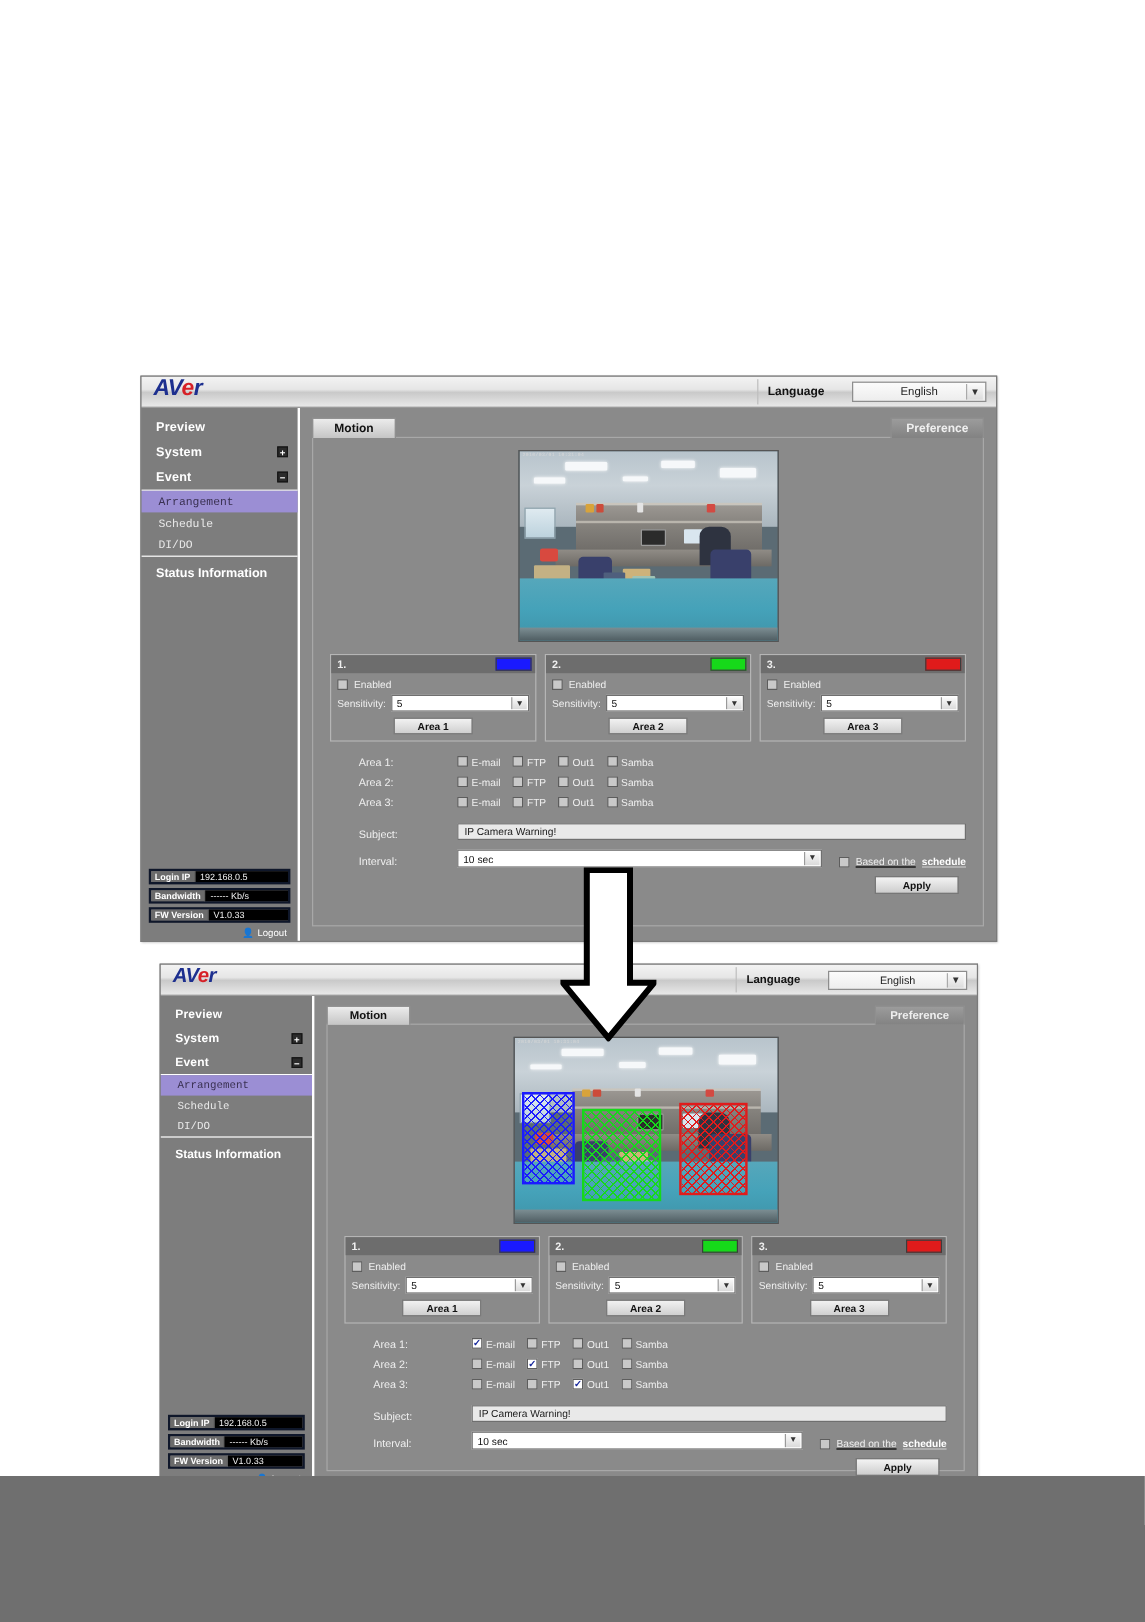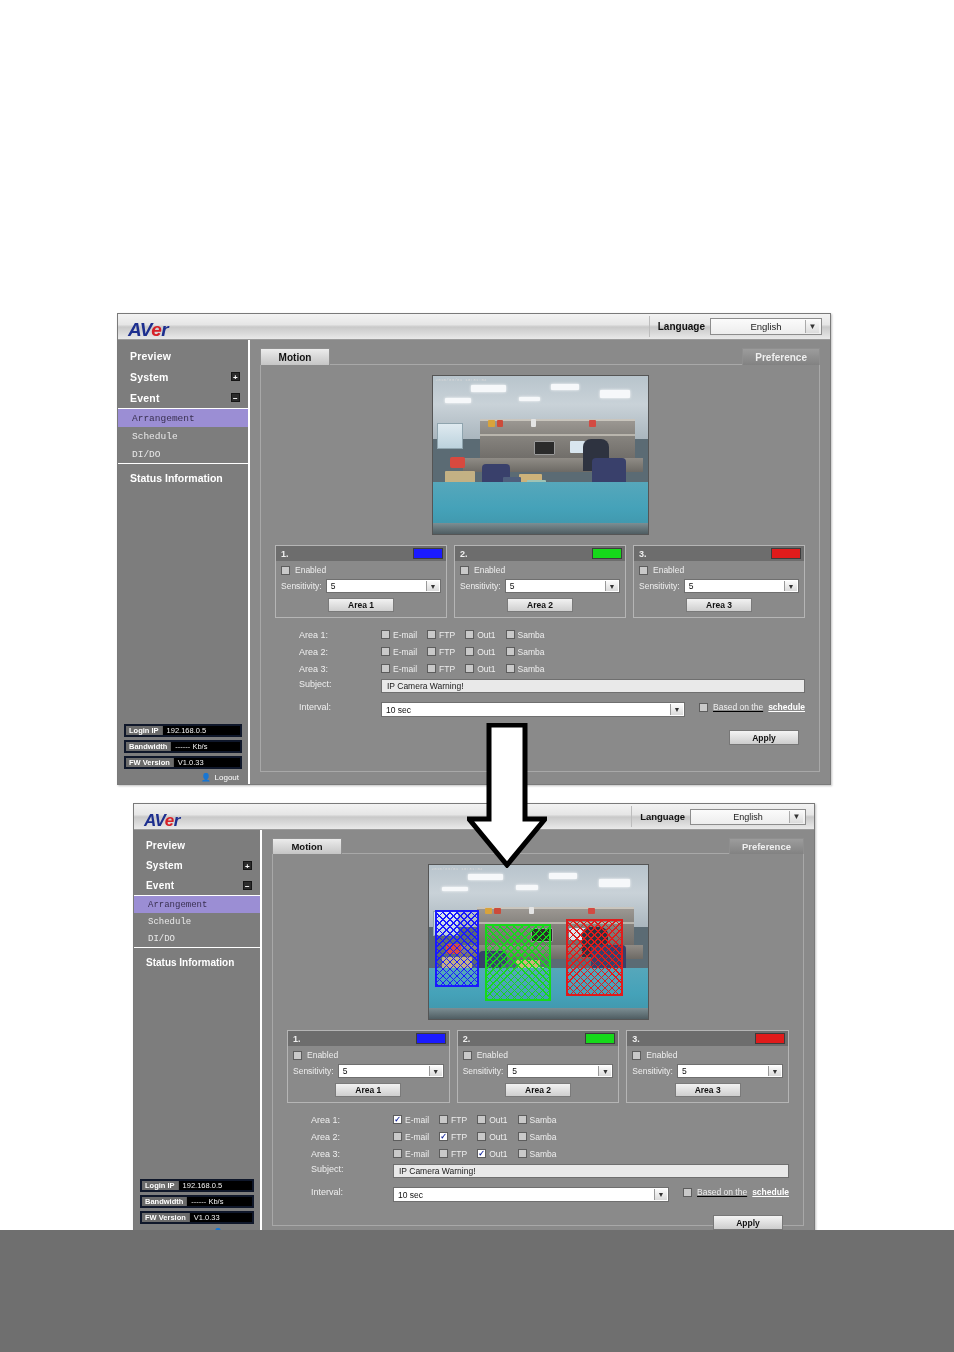--- a/index.html
+++ b/index.html
@@ -26,21 +26,21 @@
     box-shadow: 1px 1px 2px rgba(0,0,0,.25);
   }
   .win1 { left:117px; top:313px; width:714px; height:472px; }
   .win2 { left:133px; top:803px; width:682px; height:437px; }
 
   
   .ui-header {
     position:relative; height:26px;
     background:linear-gradient(to bottom,#f3f3f3 0%,#e6e6e6 42%,#c9c9c9 52%,#e9e9e9 100%);
     border-bottom:1px solid #9a9a9a;
-    display:flex; align-items:flex-end;
+    display:flex; align-items:flex-start;
   }
   .logo {
     margin-left:10px; font-weight:bold; font-style:italic;
     letter-spacing:-0.5px; line-height:1;
     font-family:"Liberation Sans", sans-serif;
   }
   .win1 .logo { font-size:19px; }
   .win2 .logo { font-size:17px; }
   .logo .b { color:#1d2f8f; }
   .logo .r { color:#d62027; }
@@ -51,21 +51,21 @@
     padding:0 4px 0 8px;
     border-left:1px solid #bdbdbd;
   }
   .lang-label { font-size:10px; font-weight:bold; color:#111; }
   .win2 .lang-label { font-size:9.5px; }
   .lang-select {
     width:112px; height:17px;
     background:linear-gradient(to bottom,#fbfbfb,#ededed);
     border:1px solid #8d8d8d;
     display:flex; align-items:center; justify-content:center;
-    position:relative; font-size:9.5px; color:#222;
+    position:relative; font-size:9.5px; color:#222;margin-left:18px;
   }
   .win2 .lang-select { width:116px; height:16px; font-size:9px; }
   .lang-select .caret {
     position:absolute; right:2px; top:1px; bottom:1px; width:14px;
     background:linear-gradient(to bottom,#fafafa,#dcdcdc);
     border-left:1px solid #aaa;
     display:flex; align-items:center; justify-content:center;
     font-size:8px; color:#333;
   }
 
@@ -264,21 +264,21 @@
   }
 
   
   .notify { margin-top:8px; padding:0 6px;margin-left:24px; }
   .nrow { display:flex; align-items:center; height:17px; }
   .nlabel { width:82px; font-size:9px; color:#efefef; }
   .nopts { display:flex; align-items:center; gap:4px; }
   .nopt { display:flex; align-items:center; gap:3px; margin-right:6px; }
   .nopt .chk-label { font-size:8.5px; }
 
-  .frow { display:flex; align-items:flex-start; height:21px; margin-top:2px; }
+  .frow { display:flex; align-items:flex-end; height:21px; margin-top:2px; }
   .text-input {
     flex:1; height:14px; background:#e9e9e9; border:1px solid #6f6f6f;
     display:flex; align-items:center; padding-left:5px;
     font-size:8.5px; color:#1a1a1a;
   }
   .interval-select { width:186px; height:15px; }
   .win2 .interval-select { width:188px; }
   .based-wrap { display:flex; align-items:center; gap:5px; margin-left:14px;text-decoration:underline; }
   .based-text { font-size:8.5px; color:#efefef; }
   .based-link { font-size:8.5px; color:#ffffff; text-decoration:underline; font-weight:bold; }

